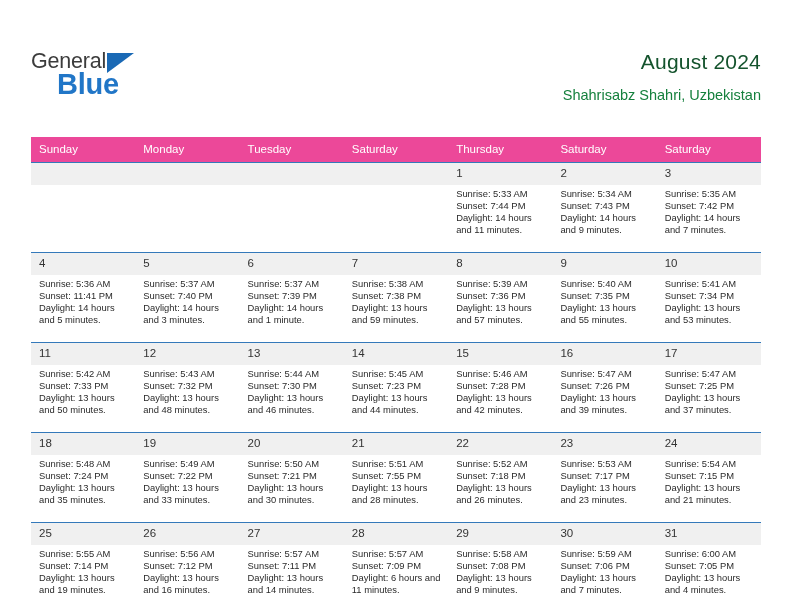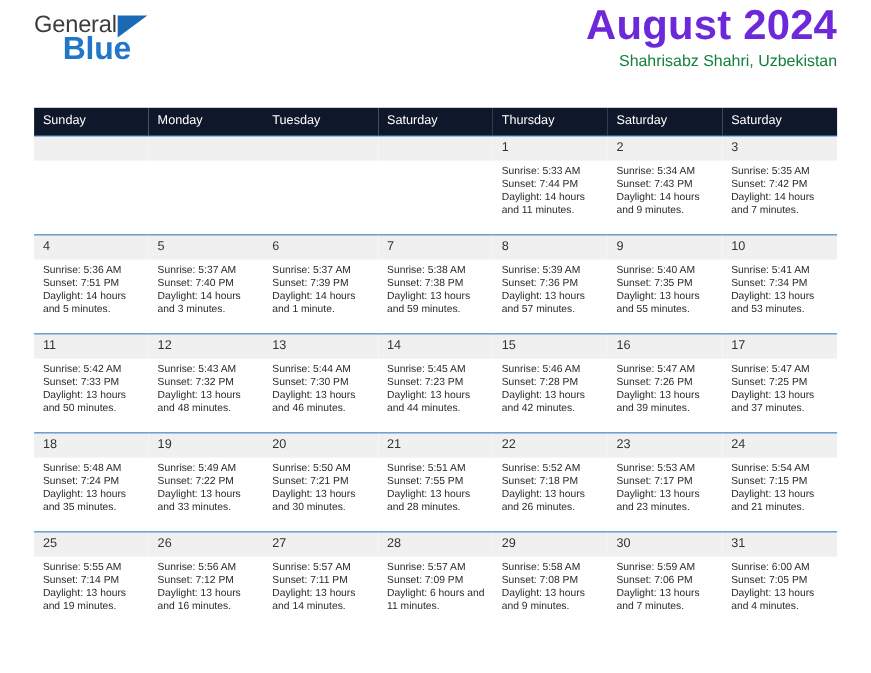--- a/index.html
+++ b/index.html
@@ -23,20 +23,21 @@
     padding: 0 31px;
   }
 
   
   .header {
     position: relative;
     height: 98px;
     display: flex;
     align-items: flex-start;
     justify-content: space-between;
+    margin-top: 39px;
   }
   .brand {
     position: relative;
     margin-top: 11px;
     width: 120px;
     height: 46px;
   }
   .brand-general {
     font-size: 21.5px;
     color: #3c3c3c;
@@ -63,42 +64,42 @@
     height: 0;
     border-left: 27px solid #1a69b5;
     border-bottom: 20px solid transparent;
   }
 
   .title-block {
     text-align: right;
     margin-top: 4px;
   }
   .cal-title {
-    font-size: 38px;
-    font-weight: 700;
-    color: #6d28d9;
+    font-size: 21px;
+    font-weight: 400;
+    color: #14532d;
     line-height: 38px;
     letter-spacing: 0.2px;
   }
   .cal-subtitle {
     font-size: 14.5px;
     font-weight: 400;
     color: #15803d;
     line-height: 20px;
     margin-top: 4px;
   }
 
   
   .calendar {
     width: 730px;
     border-collapse: collapse;
     table-layout: fixed;
   }
   .calendar th {
-    background: #0f172a;
+    background: #ec4899;
     color: #ffffff;
     font-size: 11.5px;
     font-weight: 400;
     text-align: left;
     padding: 5px 0 6px 8px;
     line-height: 14px;
     border: none;
   }
   .calendar td {
     width: 104.28px;
@@ -205,21 +206,21 @@
               <div>Sunset: 7:42 PM</div>
               <div class="wrapline">Daylight: 14 hours and 7 minutes.</div>
             </div>
           </td>
         </tr>
         <tr class="week">
           <td>
             <div class="daynum">4</div>
             <div class="cell-body">
               <div>Sunrise: 5:36 AM</div>
-              <div>Sunset: 7:51 PM</div>
+              <div>Sunset: 11:41 PM</div>
               <div class="wrapline">Daylight: 14 hours and 5 minutes.</div>
             </div>
           </td>
           <td>
             <div class="daynum">5</div>
             <div class="cell-body">
               <div>Sunrise: 5:37 AM</div>
               <div>Sunset: 7:40 PM</div>
               <div class="wrapline">Daylight: 14 hours and 3 minutes.</div>
             </div>

